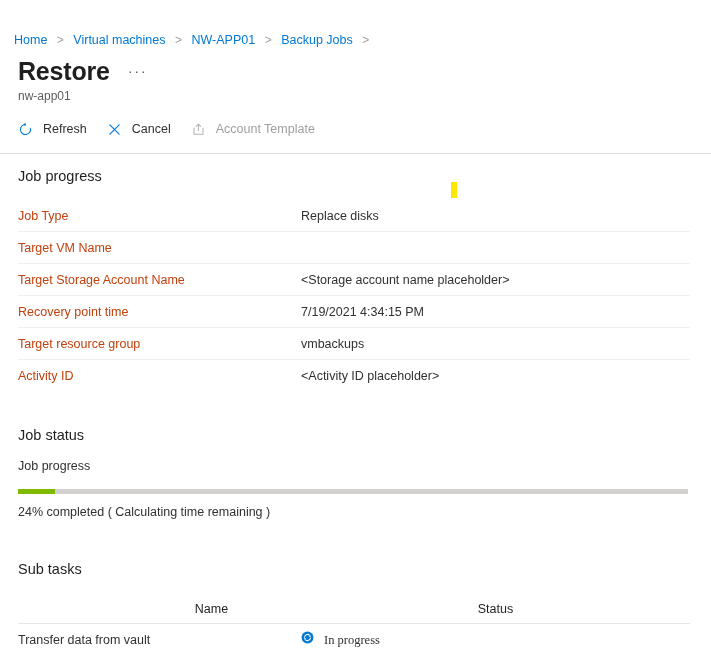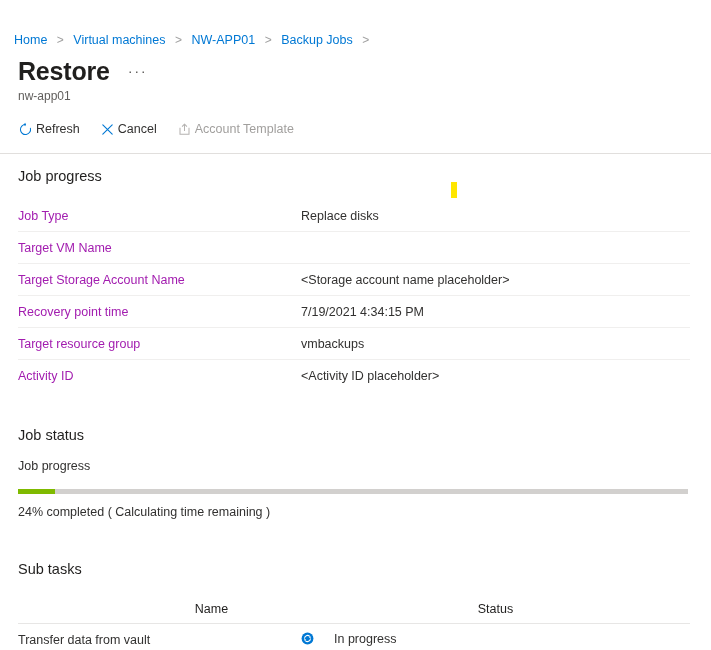--- a/index.html
+++ b/index.html
@@ -65,21 +65,21 @@
   
   .commandbar {
     display: flex;
     align-items: center;
     padding: 12px 0 0 18px;
     height: 26px;
   }
   .cmd {
     display: flex;
     align-items: center;
-    gap: 3px;
+    gap: 10px;
     margin-right: 20px;
     font-size: 12.5px;
     color: #323130;
     cursor: pointer;
     user-select: none;
   }
   .cmd.disabled {
     color: #a19f9d;
     cursor: default;
   }
@@ -107,21 +107,21 @@
   .det-row {
     display: flex;
     align-items: center;
     height: 31px;
     border-bottom: 1px solid #f0efee;
     font-size: 12.5px;
   }
   .det-row:last-child { border-bottom: none; }
   .det-key {
     width: 283px;
-    color: #a21caf;
+    color: #c2410c;
     flex: none;
   }
   .det-val {
     color: #323130;
   }
 
   
   .label-sm {
     font-size: 12.5px;
     color: #323130;
@@ -156,21 +156,21 @@
   }
   .st-row {
     display: flex;
     align-items: center;
     height: 31px;
     font-size: 12.5px;
     color: #323130;
     border-bottom: 1px solid #f0efee;
   }
   .st-c1 { width: 283px; flex: none; }
-  .st-c2 { display: flex; align-items: flex-start; gap: 20px; }
+  .st-c2 { display: flex; align-items: flex-end; gap: 10px; font-family: Liberation Serif, serif; }
   .st-icon { display: block; flex: none; }
 
   
   .marker {
     position: absolute;
     background: #ffe600;
     width: 6px;
     height: 16px;
   }
 </style>

